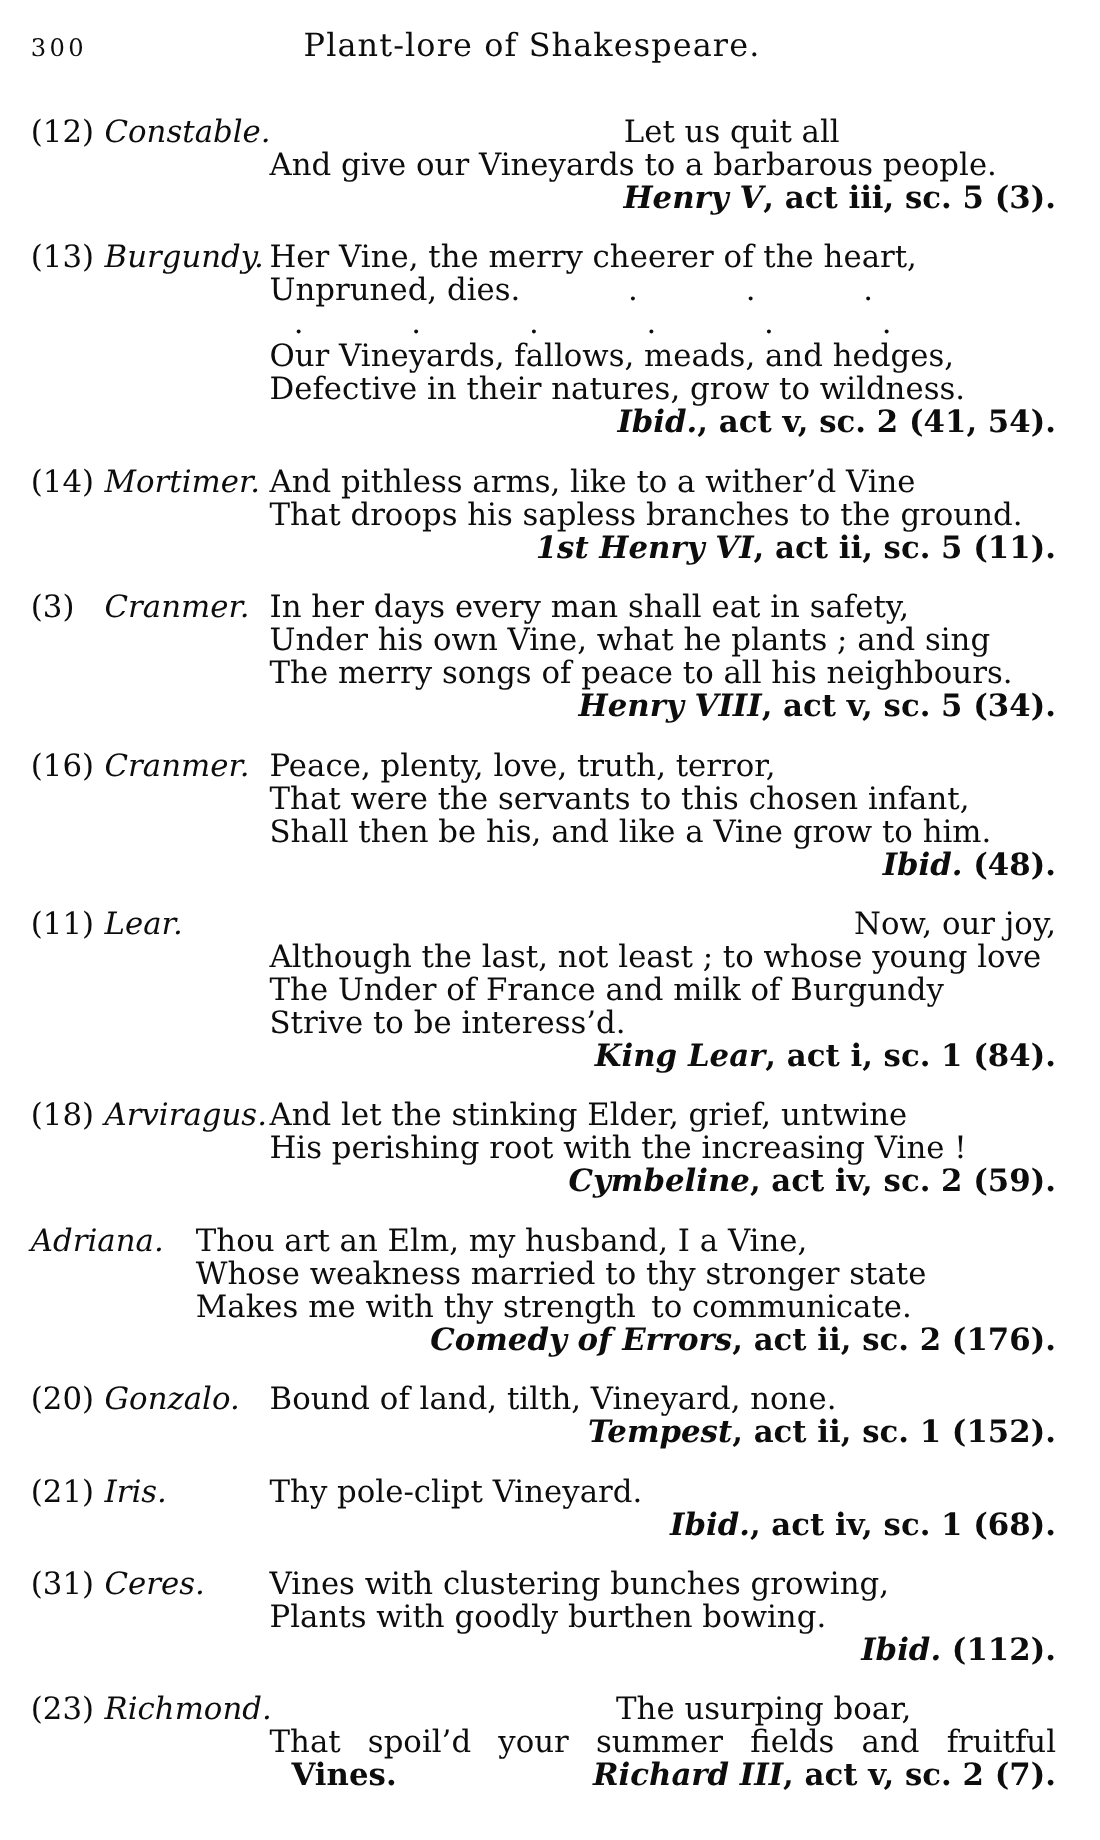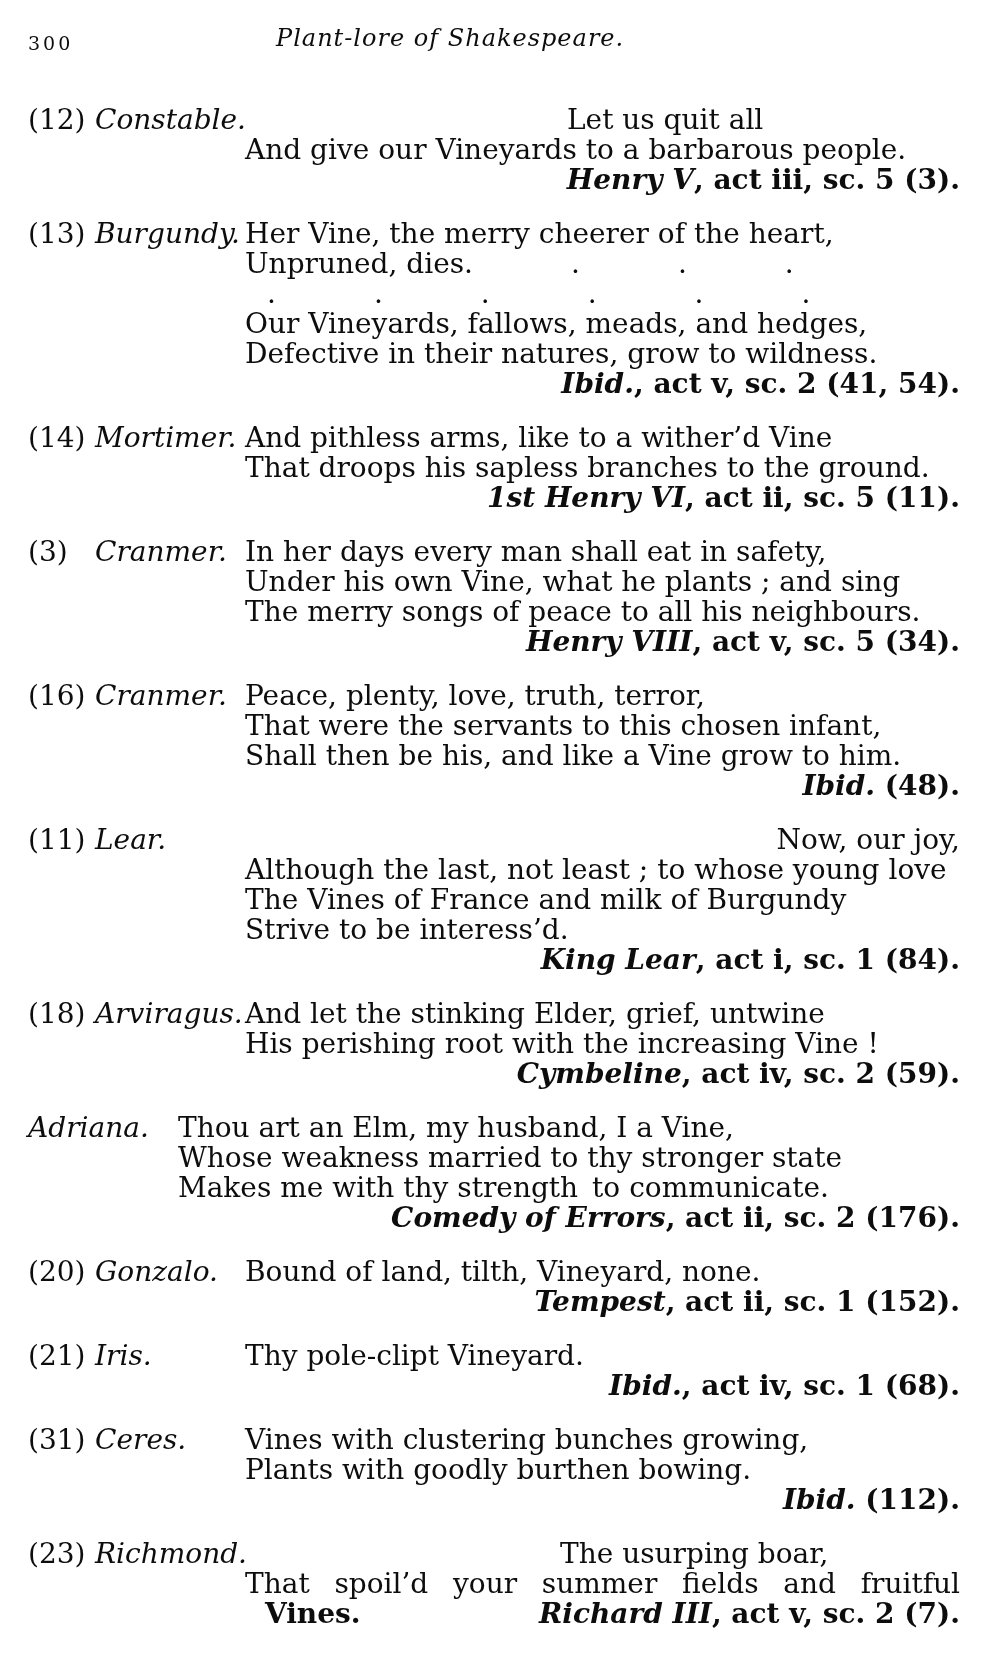--- a/index.html
+++ b/index.html
@@ -6,22 +6,22 @@
   body {
     width:1000px; height:1673px;
     background:#ffffff; color:#0d0d0d;
     font-family:"DejaVu Serif", serif;
     font-size:28px;
     overflow:hidden;
   }
   .page { box-sizing:border-box; width:1000px; height:1673px; padding:24px 40px 0 28px; }
 
   .page-header { position:relative; height:42px; margin-bottom:39px; }
-  .page-number { position:absolute; left:0; top:8px; font-size:19px; letter-spacing:3px; }
-  .page-title  { position:absolute; left:248px; top:0; font-style:italic; font-size:24px; letter-spacing:1px; }
+  .page-number { position:absolute; left:0; top:8px; font-size:22px; letter-spacing:3px; }
+  .page-title  { position:absolute; left:248px; top:0; font-size:29px; letter-spacing:1px; }
 
   .entries { }
   .entry { display:flex; margin-bottom:24px; }
   .num     { width:67px;  flex:none; line-height:30px; }
   .speaker { width:150px; flex:none; line-height:30px; font-style:italic; }
   .quote   { flex:1; min-width:0; }
   .qline   { line-height:30px; white-space:nowrap; }
   .cite    { line-height:30px; text-align:right; white-space:nowrap;font-weight:bold; }
   .cite-italic { font-style:italic; }
   .cite-rest   { }
@@ -93,21 +93,21 @@
           <div class="qline">Shall then be his, and like a Vine grow to him.</div>
           <div class="cite"><span class="cite-grp"><span class="cite-italic">Ibid.</span><span class="cite-rest"> (48).</span></span></div>
         </div>
       </div>
       <div class="entry">
         <div class="num">(11)</div>
         <div class="speaker">Lear.</div>
         <div class="quote">
           <div class="qline push-393">Now, our joy,</div>
           <div class="qline">Although the last, not least ; to whose young love</div>
-          <div class="qline">The Vines of France and milk of Burgundy</div>
+          <div class="qline">The Under of France and milk of Burgundy</div>
           <div class="qline">Strive to be interess’d.</div>
           <div class="cite"><span class="cite-grp"><span class="cite-italic">King Lear</span><span class="cite-rest">, act i, sc. 1 (84).</span></span></div>
         </div>
       </div>
       <div class="entry">
         <div class="num">(18)</div>
         <div class="speaker">Arviragus.</div>
         <div class="quote">
           <div class="qline">And let the stinking Elder, grief, untwine</div>
           <div class="qline">His perishing root with the increasing Vine !</div>

